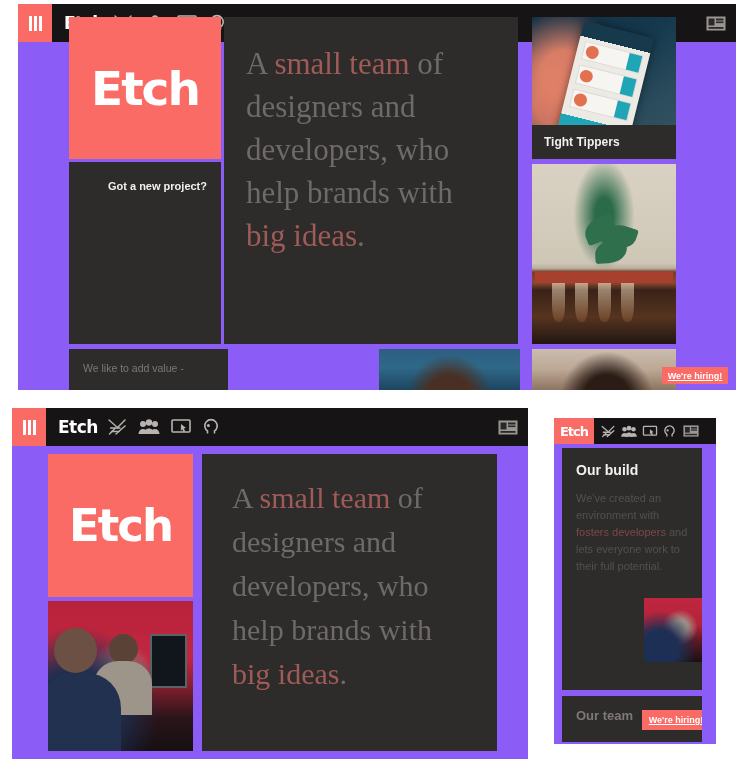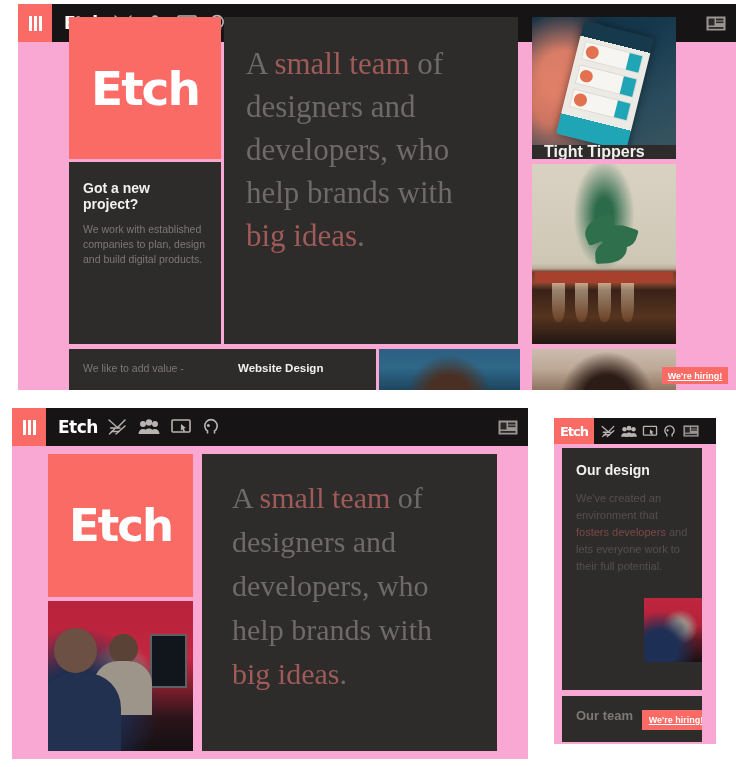--- a/index.html
+++ b/index.html
@@ -5,21 +5,21 @@
   * { margin:0; padding:0; box-sizing:border-box; }
   html,body{
     width:736px; height:767px;
     background:#ffffff;
     font-family:"Liberation Sans", sans-serif;
     overflow:hidden;
   }
   .stage{ position:relative; width:736px; height:767px; background:#fff; }
 
   
-  .panel{ position:absolute; background:#f9a8d4; overflow:hidden; }
+  .panel{ position:absolute; background:#8b5cf6; overflow:hidden; }
 
   .navbar{
     position:relative; height:38px; background:#161414;
     display:flex; align-items:center;
   }
   .nav-burger{
     width:34px; height:38px; background:#fa6b66;
     display:flex; align-items:center; justify-content:center;
     flex:0 0 auto;
   }
@@ -187,22 +187,21 @@
           <rect x="2.5" y="11" width="15" height="1.8" fill="#2b2828"></rect>
           </svg>
       </div>
     </div>
 
     <div class="brand-tile" style="left:51px; top:13px; width:152px; height:142px;">
       <span class="brand-word" style="font-size:47px;">Etch</span>
     </div>
 
     <div class="card" style="left:51px; top:158px; width:152px; height:182px;">
-      <div class="card-title" style="font-size:14px; margin:18px 14px 10px 14px;">Got a new project?</div>
-      <div class="card-body" style="font-size:10.5px; margin:0 14px;">We work with established companies to plan, design and build digital products.</div>
+      <div class="card-title" style="font-size:11px; margin:18px 14px 10px 14px;text-align:right;">Got a new project?</div>
     </div>
 
     <div class="card" style="left:206px; top:13px; width:294px; height:327px;">
       <div class="hero" style="font-size:31px; line-height:43px; margin:25px 22px 0 22px;">
         <span>A </span><span class="accent">small team</span><span> of</span><br>
         <span>designers and</span><br>
         <span>developers, who</span><br>
         <span>help brands with</span><br>
         <span class="accent">big ideas</span><span>.</span>
       </div>
@@ -218,43 +217,40 @@
           <div class="row">
               <span class="dot"></span>
               <span class="tail"></span>
             </div>
           <div class="row">
               <span class="dot"></span>
               <span class="tail"></span>
             </div>
         </div>
       </div>
-      <div class="cap" style="height:14px; font-size:16px; padding-left:12px;">Tight Tippers</div>
+      <div class="cap" style="height:34px; font-size:12px; padding-left:12px;">Tight Tippers</div>
     </div>
 
     <div class="photo" style="left:514px; top:160px; width:144px; height:180px;">
       <div class="ph-plant" style="position:absolute; inset:0;">
         <div class="shelf"></div>
         <div class="leaf" style="left:36%; top:30%; transform:rotate(-22deg);"></div>
         <div class="leaf" style="left:50%; top:34%; transform:rotate(18deg);"></div>
         <div class="leaf" style="left:44%; top:42%; transform:rotate(-4deg);"></div>
         <div class="glass" style="left:14%;"></div>
         <div class="glass" style="left:30%;"></div>
         <div class="glass" style="left:46%;"></div>
         <div class="glass" style="left:62%;"></div>
       </div>
     </div>
 
     <div class="card" style="left:51px; top:345px; width:159px; height:41px;">
       <div class="card-body" style="font-size:10.5px; margin:12px 14px 0 14px;">We like to add value -</div>
     </div>
 
-    <div class="card" style="left:206px; top:345px; width:152px; height:41px;">
-      <div class="card-title" style="font-size:11.5px; margin:13px 14px 0 14px;">Website Design</div>
-    </div>
 
     <div class="photo ph-portrait-a" style="left:361px; top:345px; width:141px; height:41px;"></div>
     <div class="photo ph-portrait-b" style="left:514px; top:345px; width:144px; height:41px;"></div>
 
     <div class="hiring-badge" style="right:8px; top:363px; width:66px; height:17px; font-size:9px;">We're hiring!</div>
   </div>
 
   <div class="panel" style="left:12px; top:408px; width:516px; height:351px;">
 
     <div class="navbar" style="height:38px;">
@@ -397,23 +393,23 @@
             <rect x="2.5" y="2.5" width="6" height="7" fill="#2b2828"></rect>
             <rect x="10" y="2.5" width="7.5" height="2" fill="#2b2828"></rect>
             <rect x="10" y="5.5" width="7.5" height="1.6" fill="#2b2828"></rect>
             <rect x="2.5" y="11" width="15" height="1.8" fill="#2b2828"></rect>
             </svg>
         </span>
       </div>
     </div>
 
     <div class="card" style="left:8px; top:30px; width:140px; height:242px;">
-      <div class="card-title" style="font-size:14px; margin:14px 14px 12px 14px;">Our design</div>
+      <div class="card-title" style="font-size:14px; margin:14px 14px 12px 14px;">Our build</div>
       <div class="card-body" style="font-size:11px; line-height:1.55; margin:0 14px; color:#55504e;">
-        <span>We've created an environment that </span><span style="color:#7a4a47;">fosters developers</span><span> and lets everyone work to their full potential.</span>
+        <span>We've created an environment with </span><span style="color:#7a4a47;">fosters developers</span><span> and lets everyone work to their full potential.</span>
       </div>
 
       <div class="photo ph-office-sm" style="left:82px; top:150px; width:62px; height:64px;"></div>
     </div>
 
     <div class="card" style="left:8px; top:278px; width:140px; height:46px;">
       <div class="card-title" style="font-size:13px; margin:12px 0 0 14px; color:#7d7876;">Our team</div>
       <div class="hiring-badge" style="right:-8px; top:14px; width:68px; height:20px; font-size:9px;">We're hiring!</div>
     </div>
   </div>

